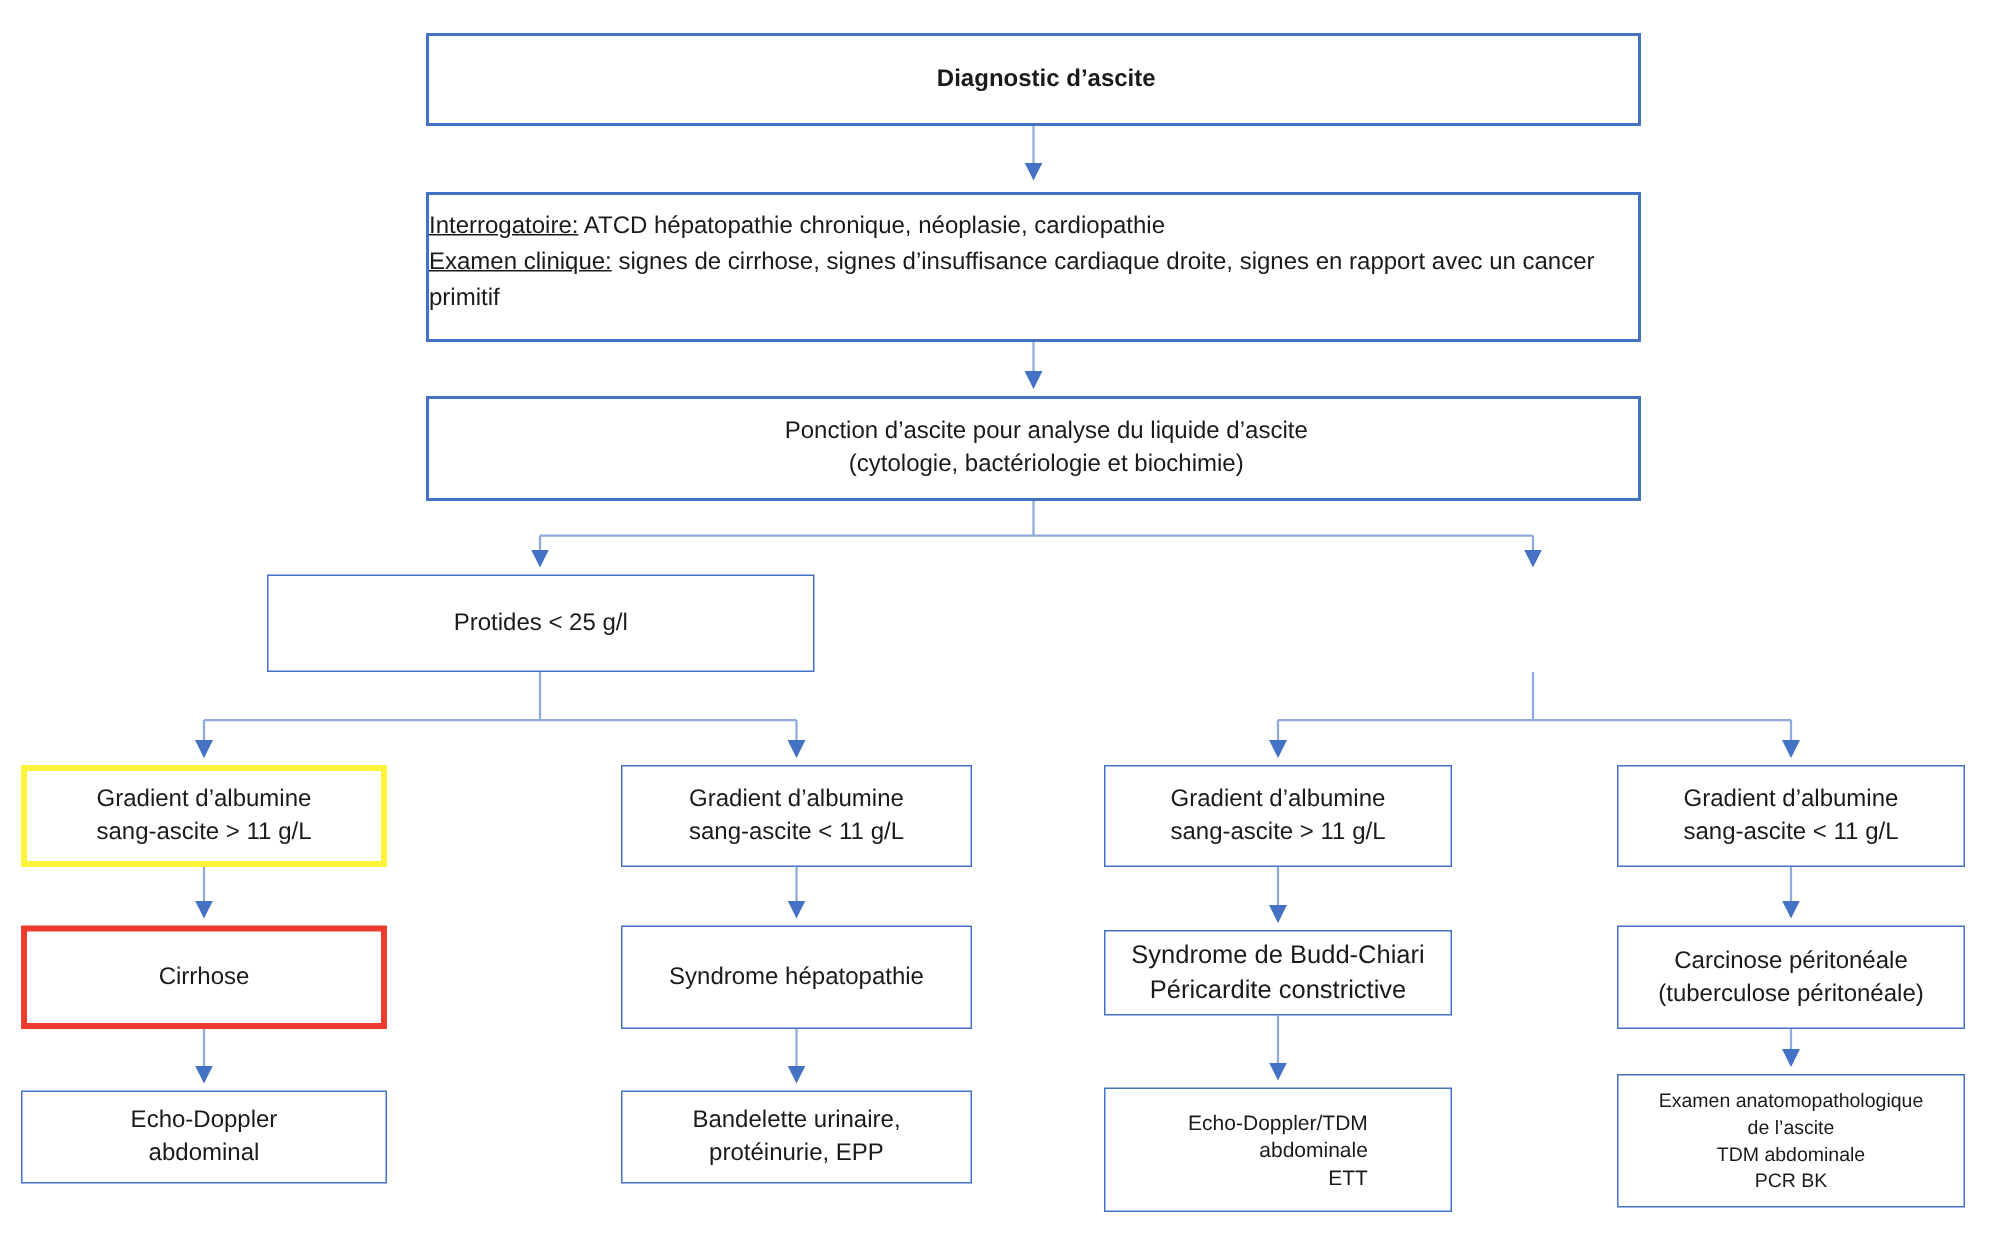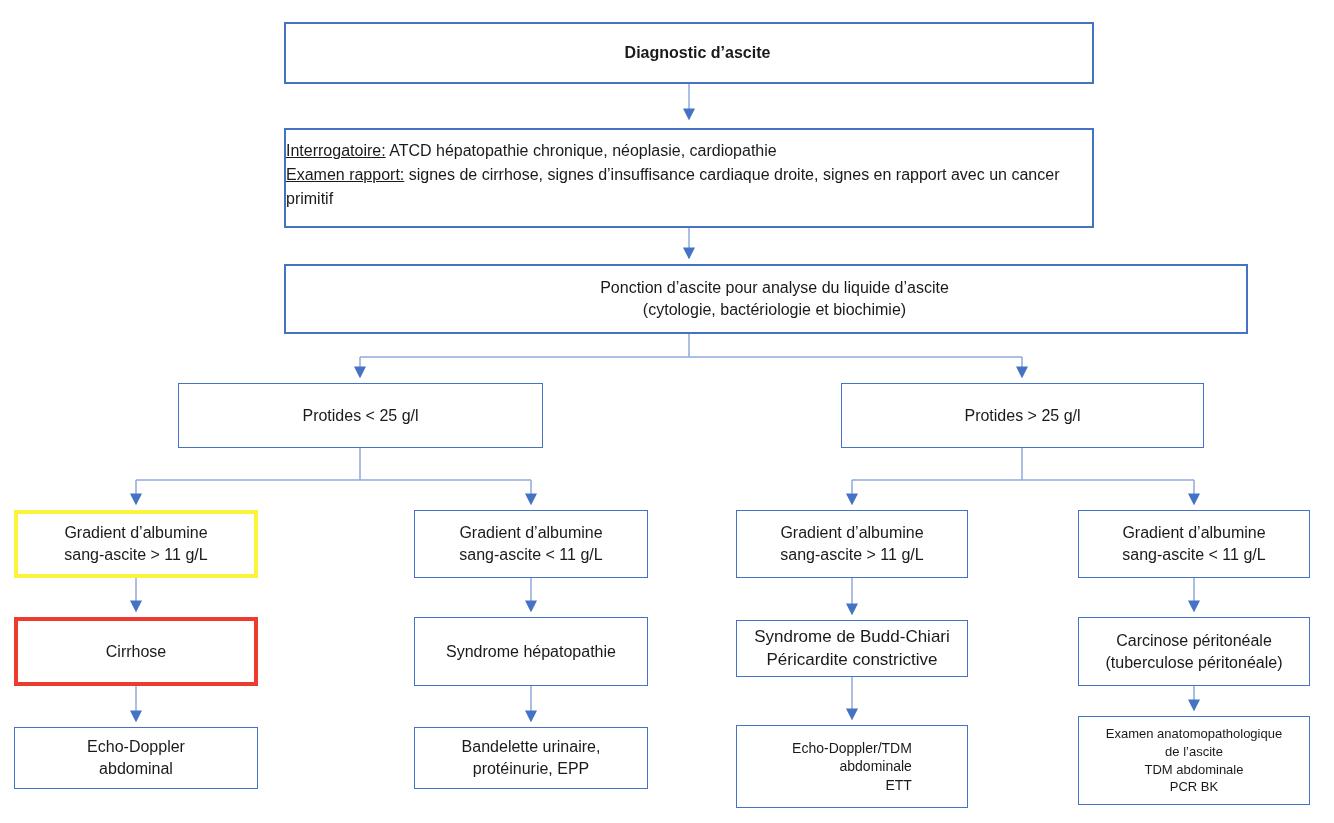--- a/index.html
+++ b/index.html
@@ -22,21 +22,21 @@
     font-size:16px;line-height:1.35;
   }
   .wide{border-width:2px;padding-left:17px;}
   .title-box{left:284px;top:22px;width:810px;height:62px;font-weight:bold;}
   .history-box{
     left:284px;top:128px;width:810px;height:100px;
     align-items:flex-start;justify-content:flex-start;text-align:left;
     padding:9px 0;white-space:normal;line-height:1.5;
   }
   .history-box .u{text-decoration:underline;}
-  .ponction-box{left:284px;top:264px;width:964px;height:70px;}
+  .ponction-box{left:284px;top:264px;width:810px;height:70px;}
   .protides-left{left:178px;top:383px;width:365px;height:65px;}
   .protides-right{left:841px;top:383px;width:363px;height:65px;}
   .col1{left:14px;width:244px;}
   .col2{left:414px;width:234px;}
   .col3{left:736px;width:232px;}
   .col4{left:1078px;width:232px;}
   .row-gradient{top:510px;height:68px;}
   .row-diagnosis{top:617px;height:69px;}
   .diag3{top:620px;height:57px;font-size:17px;}
   .row-workup{top:727px;height:62px;}
@@ -87,30 +87,29 @@
       <path d="M852,677 V718" marker-end="url(#arrow)"></path>
       <path d="M1194,686 V709" marker-end="url(#arrow)"></path>
     </g>
   </svg>
 
   <div class="node wide title-box">Diagnostic d’ascite</div>
 
   <div class="node wide history-box">
     <div>
       <span class="u">Interrogatoire:</span><span> ATCD hépatopathie chronique, néoplasie, cardiopathie</span><br>
-      <span class="u">Examen rapport:</span><span> signes de cirrhose, signes d’insuffisance cardiaque droite, signes en rapport avec un cancer primitif</span>
+      <span class="u">Examen clinique:</span><span> signes de cirrhose, signes d’insuffisance cardiaque droite, signes en rapport avec un cancer primitif</span>
     </div>
   </div>
 
   <div class="node wide ponction-box">Ponction d’ascite pour analyse du liquide d’ascite
 (cytologie, bactériologie et biochimie)</div>
 
   <div class="node protides-left">Protides &lt; 25 g/l</div>
 
-  <div class="node protides-right">Protides &gt; 25 g/l</div>
 
   <div class="node col1 row-gradient yellow-frame">Gradient d’albumine
 sang-ascite &gt; 11 g/L</div>
   <div class="node col1 row-diagnosis red-frame">Cirrhose</div>
   <div class="node col1 row-workup">Echo-Doppler
 abdominal</div>
 
   <div class="node col2 row-gradient">Gradient d’albumine
 sang-ascite &lt; 11 g/L</div>
   <div class="node col2 row-diagnosis">Syndrome hépatopathie</div>

